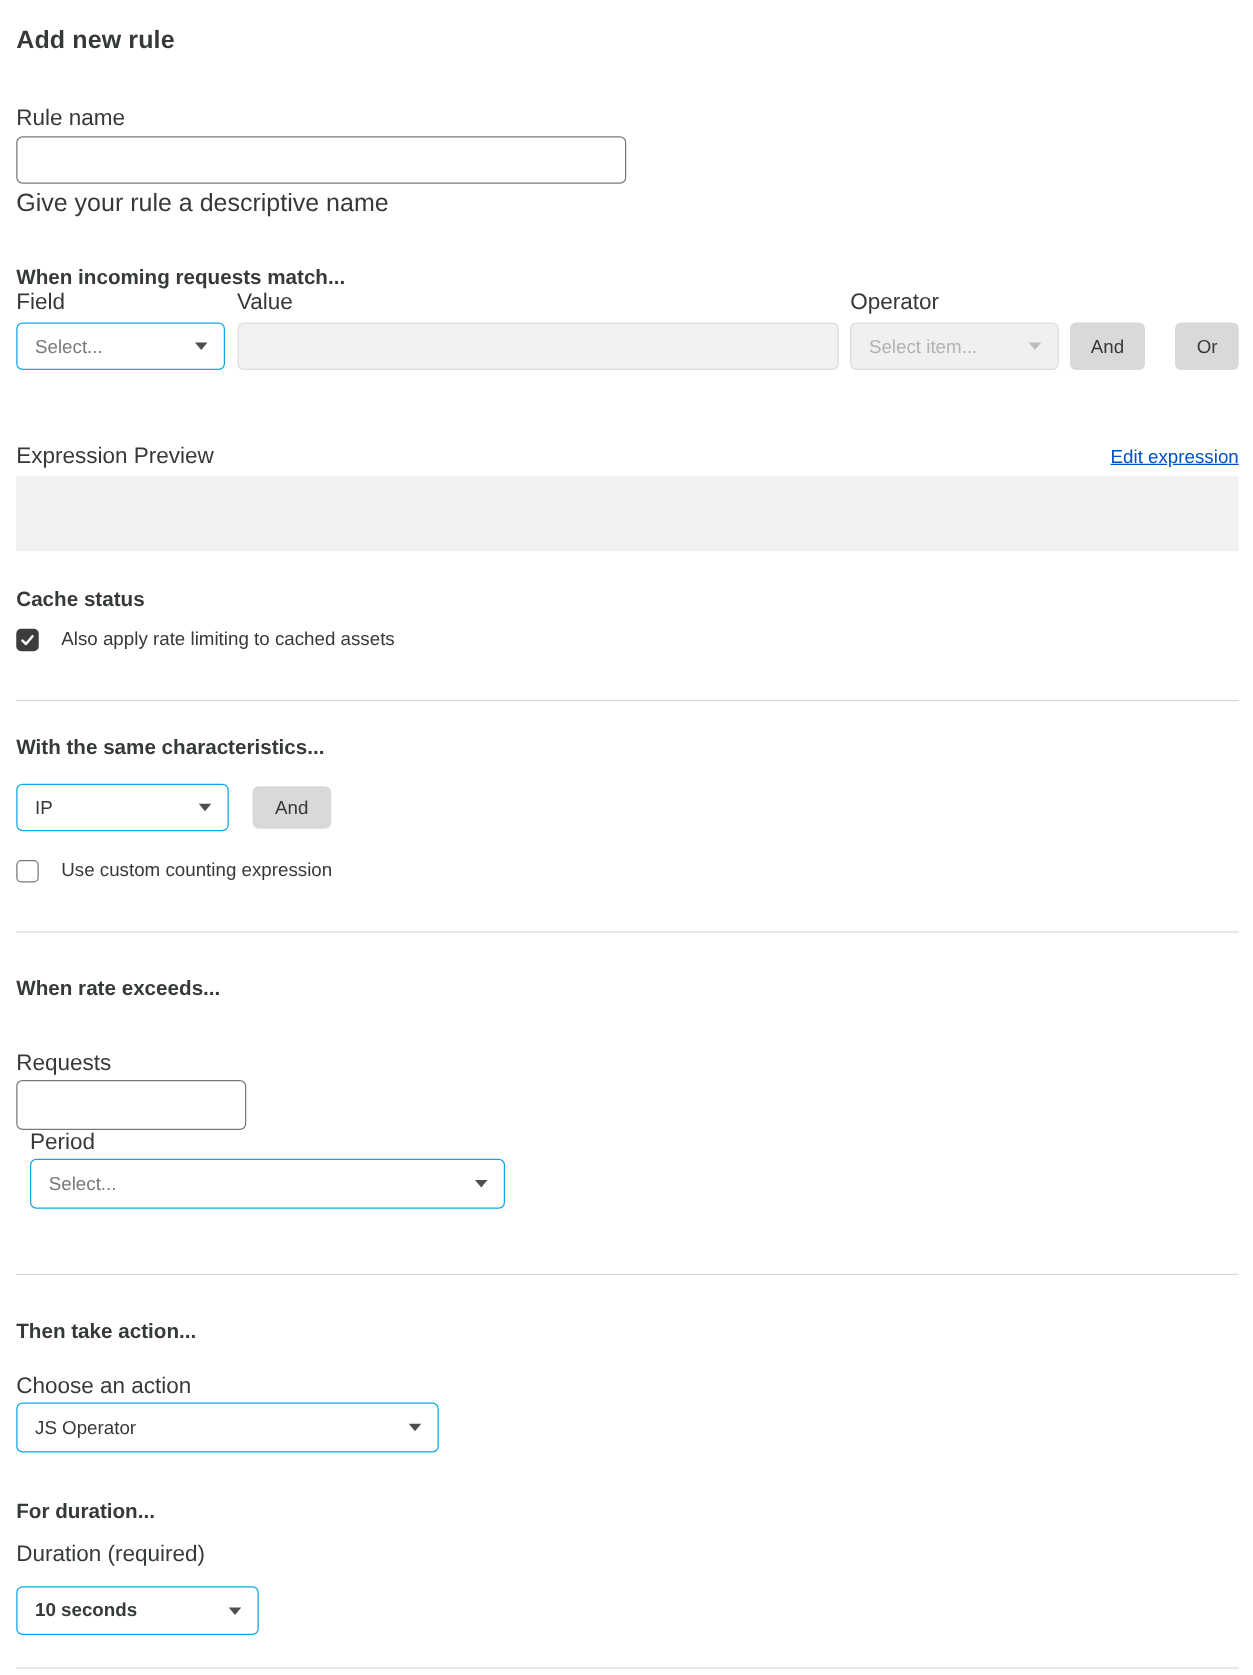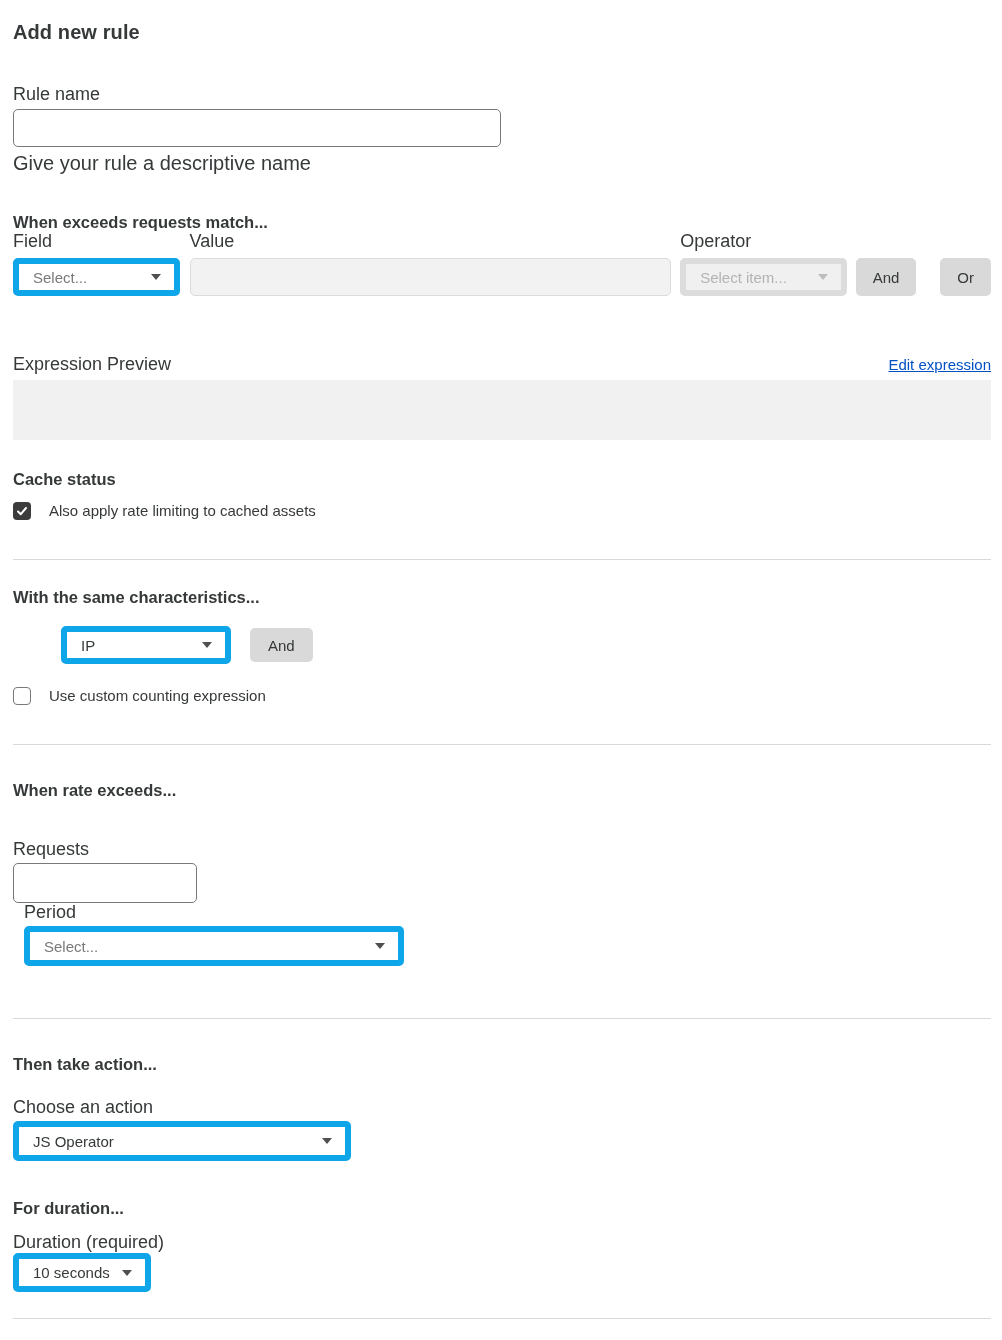--- a/index.html
+++ b/index.html
@@ -54,21 +54,21 @@
     color: #36393a;
     background: #fff;
     outline: none;
   }
   .text-input.disabled {
     background: #f2f2f2;
     border-color: #dcdcdc;
   }
   .select {
     height: 38px;
-    border: 6px solid #0ea5e9;
+    border: 1px solid #0ea5e9;
     border-radius: 5px;
     background: #fff;
     display: flex;
     align-items: center;
     justify-content: space-between;
     padding: 0 13px 0 14px;
     font-size: 15px;
     cursor: pointer;
   }
   .select .sel-value { color: #36393a; }
@@ -182,21 +182,21 @@
 <div class="page">
 
   <h1 class="page-title">Add new rule</h1>
 
   <div style="margin-top:41px; width:488px;">
     <label class="field-label">Rule name</label>
     <input class="text-input" style="margin-top: 6px;" value="">
     <div class="helper-text">Give your rule a descriptive name</div>
   </div>
 
-  <h2 class="section-heading" style="margin-top:40px;">When exceeds requests match...</h2>
+  <h2 class="section-heading" style="margin-top:40px;">When incoming requests match...</h2>
 
   <div class="match-row">
     <div class="match-col" style="width:168px;">
       <label class="field-label">Field</label>
       <div class="select">
         <span class="sel-placeholder">Select...</span>
         <span class="caret"></span>
       </div>
     </div>
     <div class="match-col" style="width:486px; margin-left:10px;">
@@ -227,21 +227,21 @@
         <polyline points="2,6.5 4.8,9.2 10,3" fill="none" stroke="#ffffff" stroke-width="2" stroke-linecap="round" stroke-linejoin="round"></polyline>
       </svg>
     </span>
     <span class="checkbox-label">Also apply rate limiting to cached assets</span>
   </div>
 
   <hr class="divider" style="margin-top:38px;">
 
   <h2 class="section-heading" style="margin-top:27px;">With the same characteristics...</h2>
   <div class="char-row">
-    <div class="select" style="width:170px;margin-left:48px;">
+    <div class="select" style="width:170px;">
       <span class="sel-value">IP</span>
       <span class="caret"></span>
     </div>
     <button class="btn btn-gray small" style="margin-left:19px;">And</button>
   </div>
   <div class="checkbox-row" style="margin-top:22px;">
     <span class="checkbox unchecked"></span>
     <span class="checkbox-label">Use custom counting expression</span>
   </div>
 
@@ -266,21 +266,21 @@
 
   <h2 class="section-heading" style="margin-top:35px;">Then take action...</h2>
   <label class="field-label" style="margin-top:24px;">Choose an action</label>
   <div class="select" style="width:338px; height:40px; margin-top:5px;">
     <span class="sel-value">JS Operator</span>
     <span class="caret"></span>
   </div>
 
   <h2 class="section-heading" style="margin-top:37px;">For duration...</h2>
   <label class="field-label" style="margin-top:15px;">Duration (required)</label>
-  <div class="select" style="width:138px; height:39px; margin-top:2px;">
+  <div class="select" style="width:194px; height:39px; margin-top:17px;font-weight:bold;">
     <span class="sel-value">10 seconds</span>
     <span class="caret"></span>
   </div>
 
   <hr class="divider" style="margin-top:26px;">
 
   <div class="footer">
     <button class="btn btn-back">Back</button>
     <button class="btn btn-primary">Add rule</button>
   </div>

